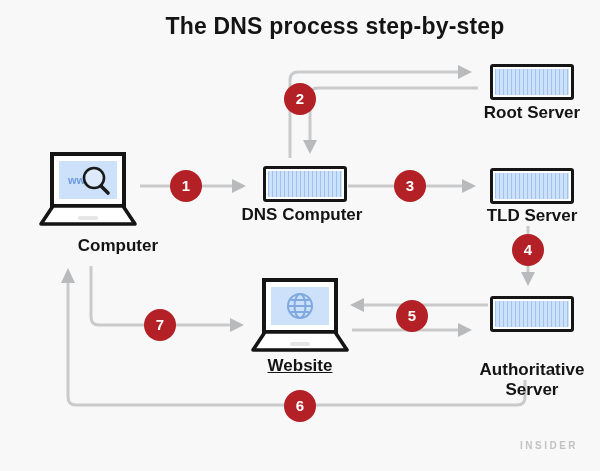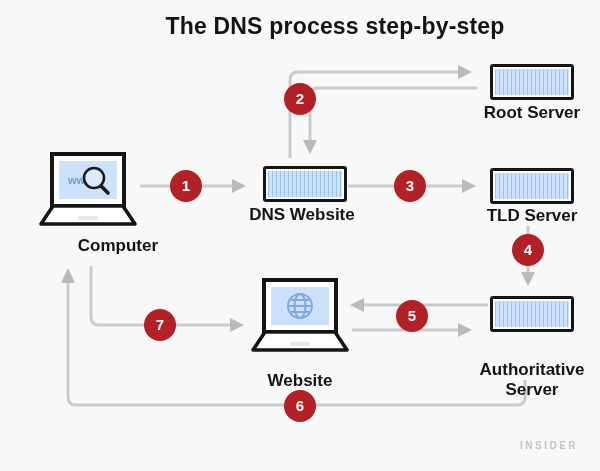--- a/index.html
+++ b/index.html
@@ -125,21 +125,21 @@
     <circle cx="56" cy="28" r="10" fill="#dceafc" stroke="#1a1a1a" stroke-width="2.6"></circle>
     <line x1="63" y1="36" x2="70" y2="43" stroke="#1a1a1a" stroke-width="3.6" stroke-linecap="round"></line>
     <path d="M15,56 L85,56 L97,74 L3,74 Z" fill="#ffffff" stroke="#151515" stroke-width="3.6" stroke-linejoin="round"></path>
     <rect x="40" y="66" width="20" height="4" rx="2" fill="#e6e6e6"></rect>
   </svg>
   <div class="node-label" style="left:18px; top:236px; width:140px;text-align:right;">Computer</div>
 
   <div class="server" style="left:263px; top:166px;">
     <div class="stripes"></div>
   </div>
-  <div class="node-label" style="left:222px; top:205px; width:160px;">DNS Website</div>
+  <div class="node-label" style="left:222px; top:205px; width:160px;">DNS Computer</div>
 
   <div class="server" style="left:490px; top:64px;">
     <div class="stripes"></div>
   </div>
   <div class="node-label" style="left:452px; top:103px; width:160px;">Root Server</div>
 
   <div class="server" style="left:490px; top:168px;">
     <div class="stripes"></div>
   </div>
   <div class="node-label" style="left:452px; top:206px; width:160px;">TLD Server</div>
@@ -155,21 +155,21 @@
     <g stroke="#7fa9e0" stroke-width="2" fill="none">
       <circle cx="52" cy="30" r="12"></circle>
       <ellipse cx="52" cy="30" rx="5.5" ry="12"></ellipse>
       <line x1="40" y1="30" x2="64" y2="30"></line>
       <line x1="42.5" y1="24" x2="61.5" y2="24"></line>
       <line x1="42.5" y1="36" x2="61.5" y2="36"></line>
     </g>
     <path d="M17,56 L87,56 L99,74 L5,74 Z" fill="#ffffff" stroke="#151515" stroke-width="3.6" stroke-linejoin="round"></path>
     <rect x="42" y="66" width="20" height="4" rx="2" fill="#e6e6e6"></rect>
   </svg>
-  <div class="node-label" style="left:230px; top:371px; width:140px;">Website</div>
+  <div class="node-label" style="left:230px; top:356px; width:140px;text-decoration:underline;">Website</div>
 
   <div class="badge" style="left:170px; top:170px;">1</div>
   <div class="badge" style="left:284px; top:83px;">2</div>
   <div class="badge" style="left:394px; top:170px;">3</div>
   <div class="badge" style="left:512px; top:234px;">4</div>
   <div class="badge" style="left:396px; top:300px;">5</div>
   <div class="badge" style="left:284px; top:390px;">6</div>
   <div class="badge" style="left:144px; top:309px;">7</div>
 
   <div class="watermark">INSIDER</div>

